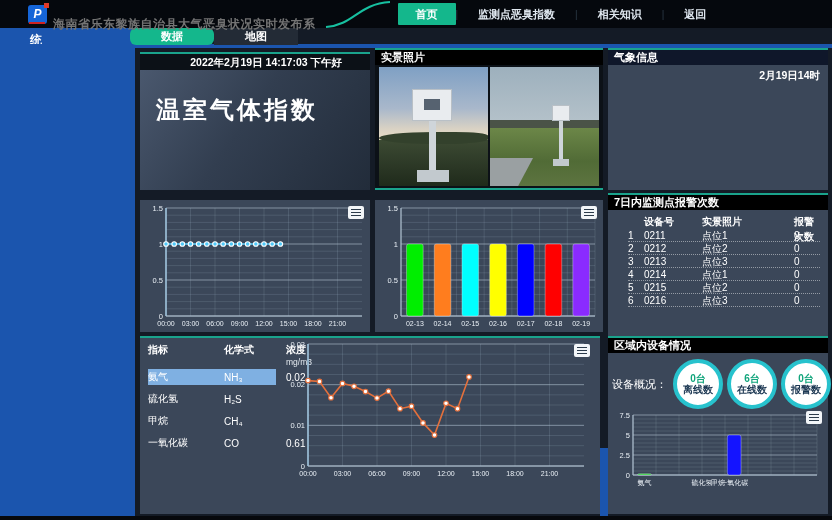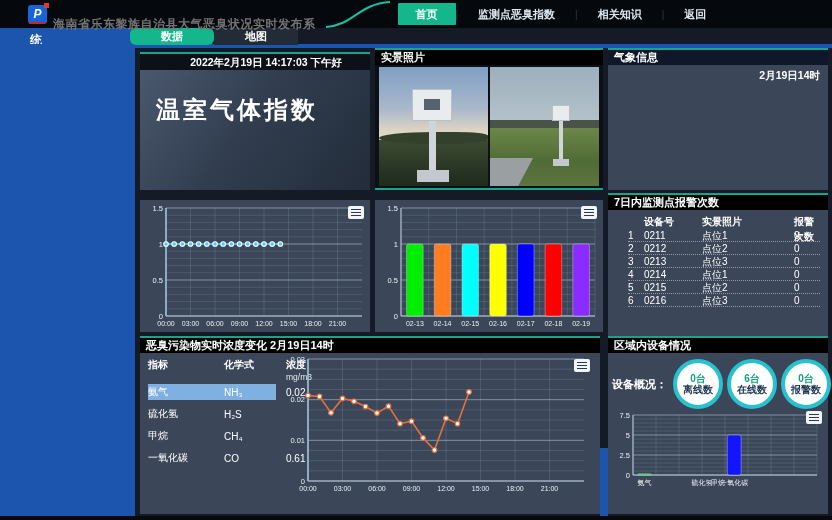--- a/index.html
+++ b/index.html
@@ -91,21 +91,21 @@
   .o-head .unit{display:block;font-weight:normal;font-size:8.5px;color:#e3e9ef;}
   .o-row.selected{background:#7fb0e2;}
   .o-row .formula{font-size:10px;}
   .chartwrap{position:relative;flex:1;}
   .chartwrap .ctitle{text-align:center;color:#fff;font-weight:bold;font-size:11px;height:16px;line-height:18px;}
   .chartwrap .toolbox{right:10px;top:6px;}
 
   
   .panelH{left:608px;top:336px;width:220px;height:178px;}
   .overview{display:flex;align-items:center;gap:3px;padding:6px 2px 2px 4px;}
-  .ov-label{color:#fff;font-weight:bold;font-size:11px;width:58px;flex:0 0 auto;}
+  .ov-label{color:#fff;font-weight:normal;font-size:11px;width:58px;flex:0 0 auto;}
   .stat-circle{width:50px;height:50px;border-radius:50%;background:#fff;border:4px solid var(--ring-teal,#27c2cd);
     display:flex;flex-direction:column;align-items:center;justify-content:center;flex:0 0 auto;}
   .stat-count{color:#12a57c;font-weight:bold;font-size:10px;line-height:11px;}
   .stat-label{color:#1c3752;font-weight:bold;font-size:10px;line-height:11px;}
   .analysis-title{text-align:center;color:#fff;font-weight:bold;font-size:11px;height:15px;line-height:15px;margin-top:2px;}
   .h-chart{position:relative;padding-left:3px;}
   .h-chart .toolbox{right:6px;top:0px;}
 </style>
 </head>
 <body>
@@ -343,21 +343,20 @@
             <span>6</span>
             <span>0216</span>
             <span>点位3</span>
             <span>0</span>
           </div>
         </div>
     </div>
   </div>
 
   <div class="panel panelG">
-    <div class="ptitle">恶臭污染物实时浓度变化  2月19日14时</div>
     <div class="g-body">
       <div class="odor-table">
         <div class="o-row o-head">
           <span>指标</span>
           <span>化学式</span>
           <span>
             <span>浓度</span>
             <span class="unit">mg/m3</span>
           </span>
         </div>

